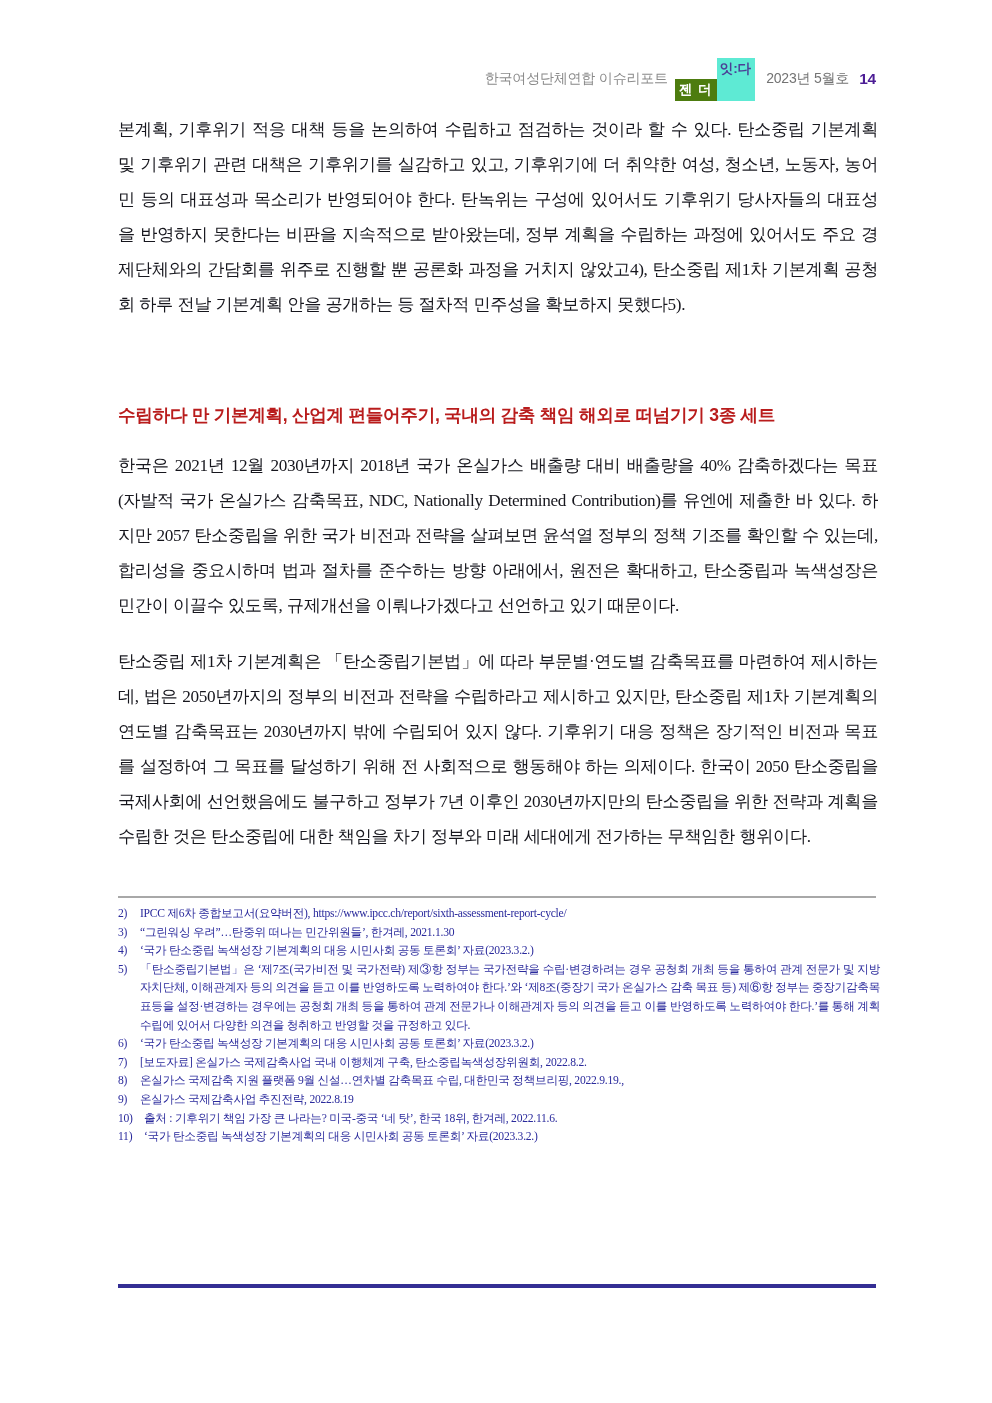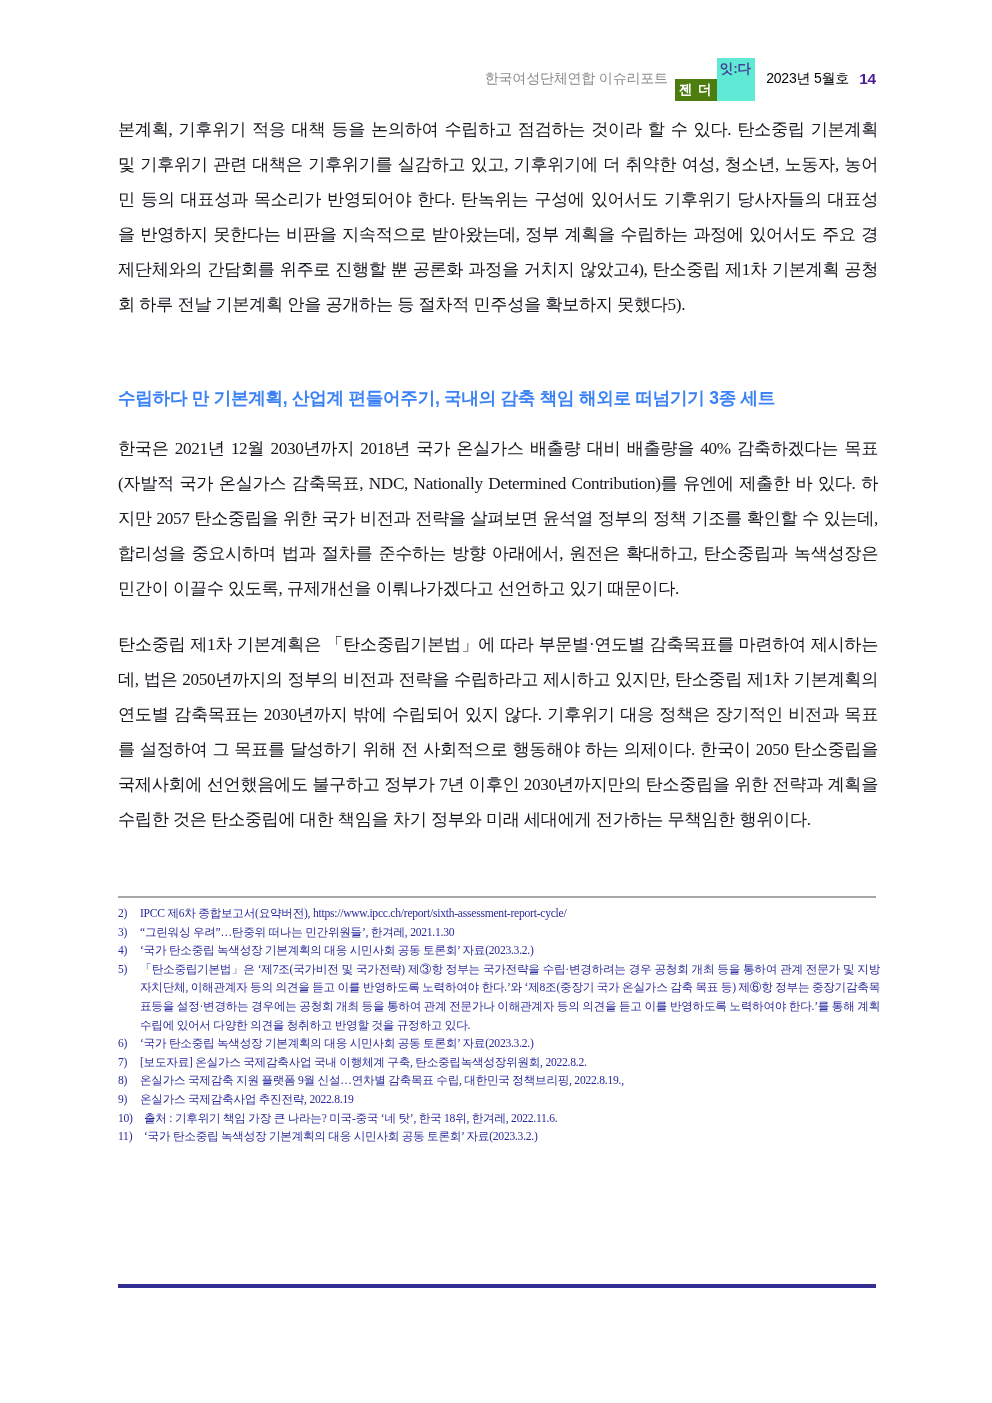--- a/index.html
+++ b/index.html
@@ -57,21 +57,21 @@
     letter-spacing: 1px;
     margin-top: 21px;
   }
   .badge-right {
     background: #5eead4;
     color: #4b3f96;
     padding: 4px 4px 4px 3px;
     letter-spacing: 0px;
   }
   .header-date {
-    color: #000000;
+    color: #737373;
     font-family: "Liberation Sans", "DejaVu Sans", sans-serif;
     font-size: 14px;
     margin-left: 4px;
   }
   .header-pageno {
     color: #4c1d95;
     font-family: "Liberation Sans", "DejaVu Sans", sans-serif;
     font-size: 15.5px;
     font-weight: bold;
     margin-left: 3px;
@@ -90,25 +90,25 @@
     line-height: 35px;
     text-align: justify;
     text-justify: inter-word;
     word-spacing: 0.5px;
     color: #16161d;
     letter-spacing: -0.35px;
   }
   p.para:last-child { margin-bottom: 0; }
 
   h2.section-heading {
-    margin: 0 0 18px 0;
+    margin: 17px 0 18px 0;
     font-family: "Liberation Sans", "DejaVu Sans", sans-serif;
     font-size: 17.6px;
     font-weight: bold;
-    color: #3b82f6;
+    color: #b91c1c;
     letter-spacing: -0.3px;
     line-height: 30px;
   }
 
   .gap-before-heading { height: 40px; }
 
   
   .footnote-rule {
     position: absolute;
     left: 117px;
@@ -223,21 +223,21 @@
       <span class="fn-text nojust">‘국가 탄소중립 녹색성장 기본계획의 대응 시민사회 공동 토론회’ 자료(2023.3.2.)</span>
     </div>
 
     <div class="fn-row">
       <span class="fn-num">7)</span>
       <span class="fn-text nojust">[보도자료] 온실가스 국제감축사업 국내 이행체계 구축, 탄소중립녹색성장위원회, 2022.8.2.</span>
     </div>
 
     <div class="fn-row">
       <span class="fn-num">8)</span>
-      <span class="fn-text spread">온실가스 국제감축 지원 플랫폼 9월 신설…연차별 감축목표 수립, 대한민국 정책브리핑, 2022.8.19.,</span>
+      <span class="fn-text spread">온실가스 국제감축 지원 플랫폼 9월 신설…연차별 감축목표 수립, 대한민국 정책브리핑, 2022.9.19.,</span>
     </div>
 
     <div class="fn-row">
       <span class="fn-num">9)</span>
       <span class="fn-text nojust">온실가스 국제감축사업 추진전략, 2022.8.19</span>
     </div>
 
     <div class="fn-row">
       <span class="fn-num wide">10)</span>
       <span class="fn-text nojust">출처 : 기후위기 책임 가장 큰 나라는? 미국-중국 ‘네 탓’, 한국 18위, 한겨레, 2022.11.6.</span>

